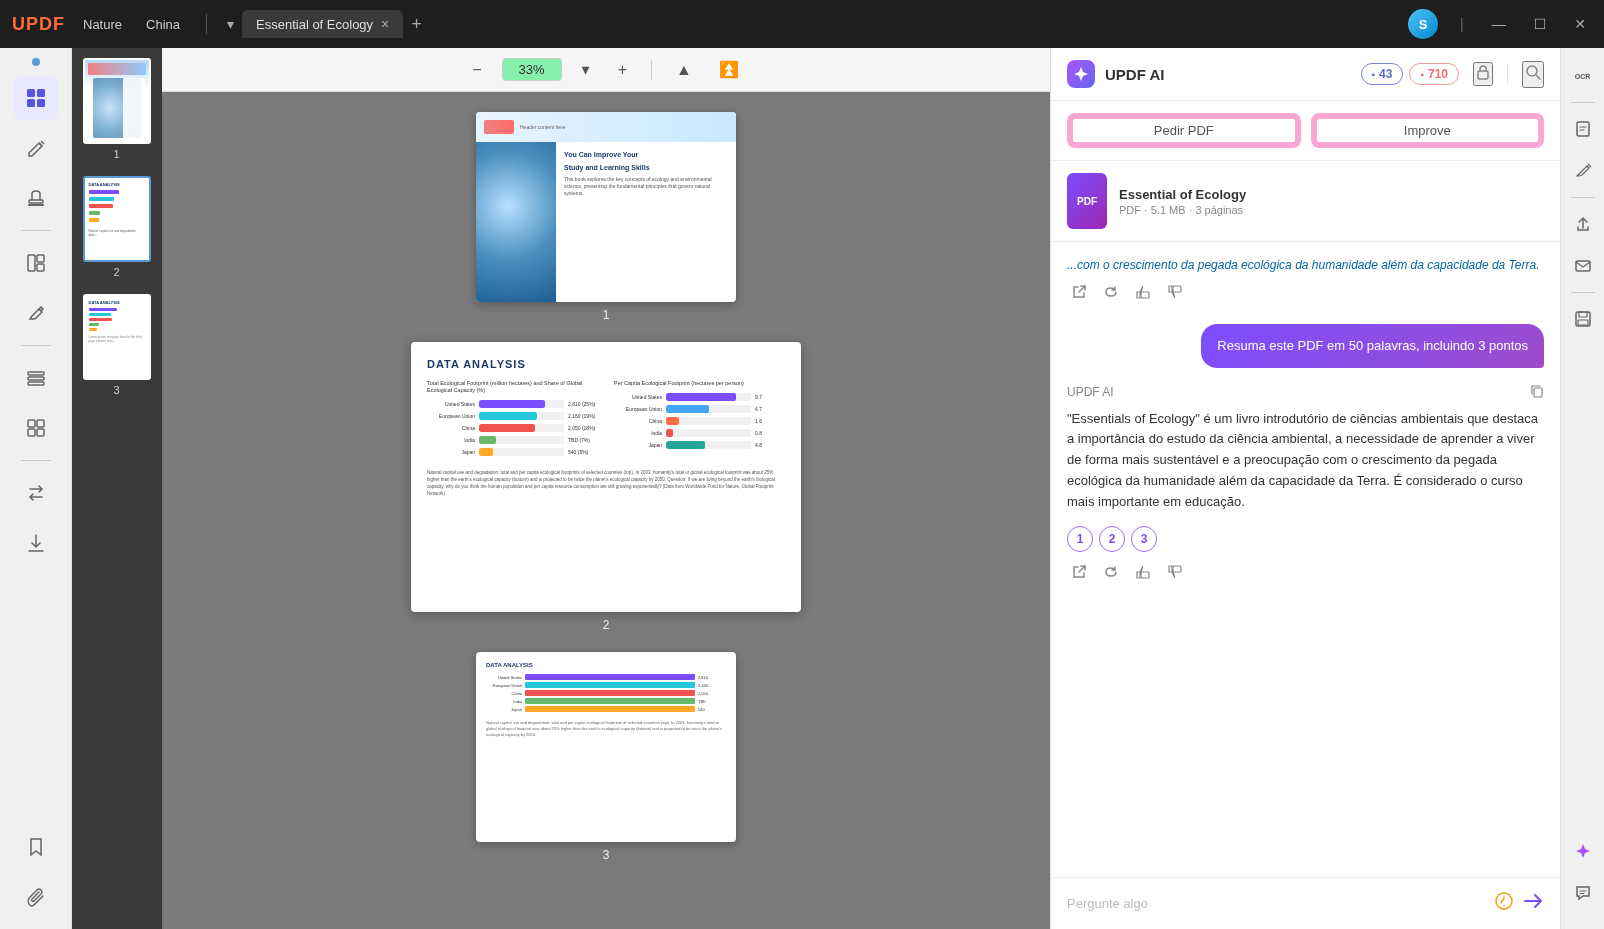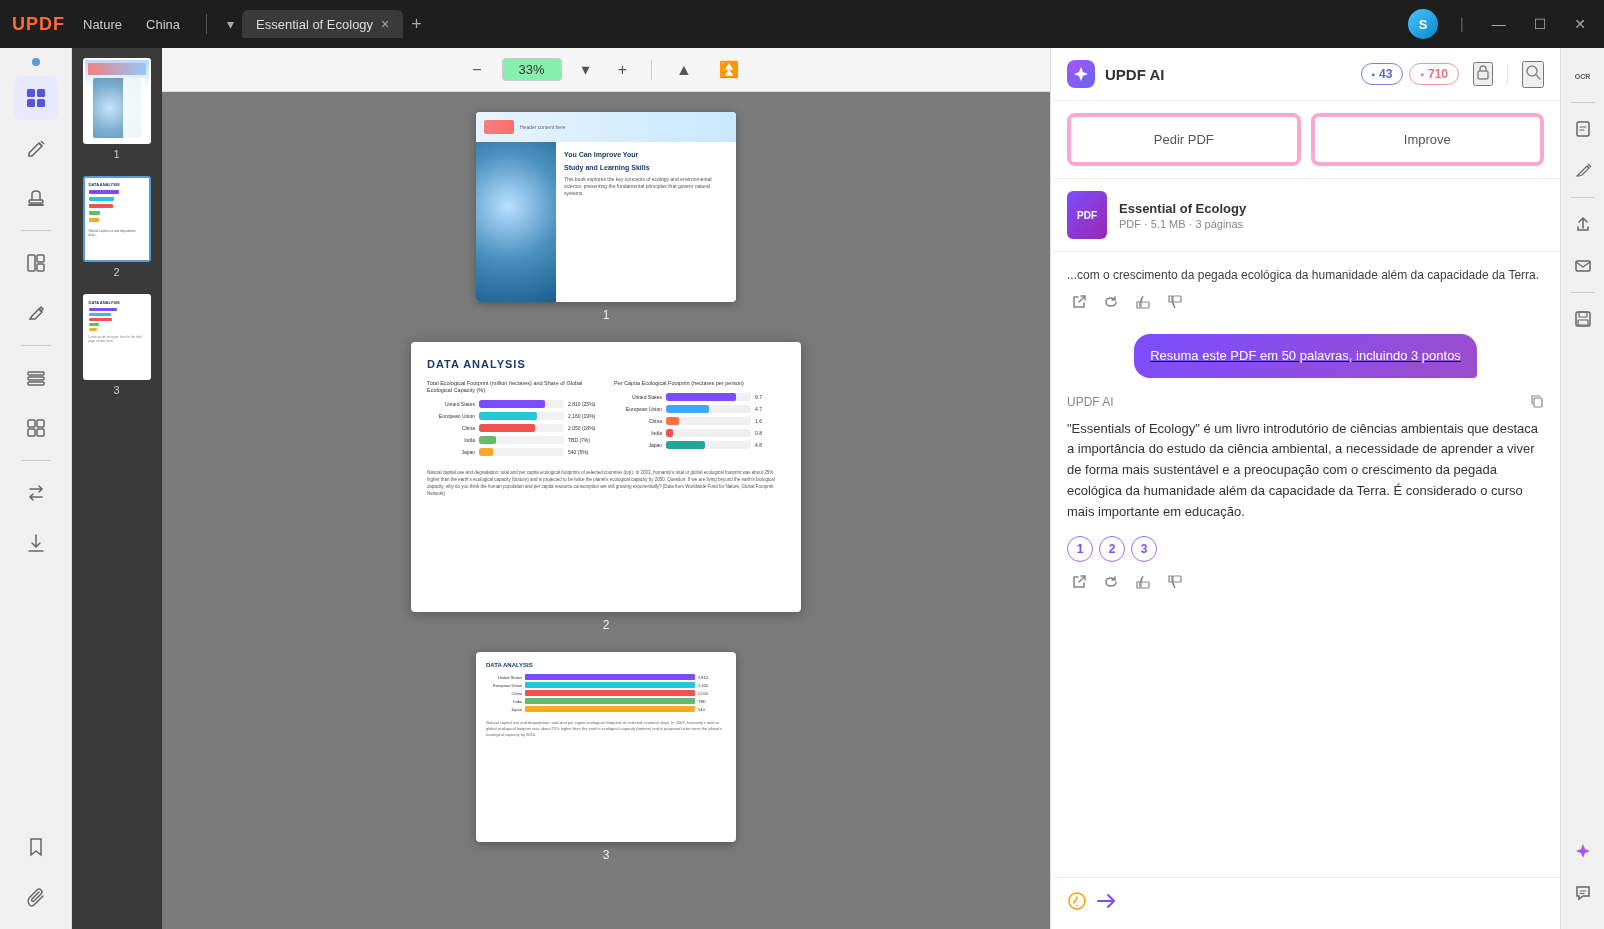--- a/index.html
+++ b/index.html
@@ -83,41 +83,41 @@
     .ai-title { font-size: 15px; font-weight: 600; color: #333; flex: 1; }
     .ai-badges { display: flex; gap: 6px; }
     .ai-badge { display: flex; align-items: center; gap: 4px; border: 1.5px solid #9c6fee; border-radius: 20px; padding: 3px 10px; font-size: 12px; font-weight: 600; }
     .ai-badge-ai { color: #5c6bc0; border-color: #7c83d0; }
     .ai-badge-doc { color: #e57373; border-color: #ef9a9a; }
     .ai-header-icon { color: #888; font-size: 16px; cursor: pointer; margin-left: 4px; }
     .ai-header-search { color: #888; font-size: 18px; cursor: pointer; }
 
     
     .ai-tabs { display: flex; padding: 12px 16px; gap: 10px; border-bottom: 1px solid #eee; flex-shrink: 0; }
-    .ai-tab { flex: 1; padding: 15px; border: 4px solid #f9a8d4; border-radius: 8px; text-align: center; font-size: 13px; cursor: pointer; color: #555; background: white; }
+    .ai-tab { flex: 1; padding: 4px; border: 6px solid #f9a8d4; border-radius: 8px; text-align: center; font-size: 13px; cursor: pointer; color: #555; background: white; }
 
     
     .ai-file-info { display: flex; align-items: center; gap: 12px; padding: 12px 16px; border-bottom: 1px solid #eee; flex-shrink: 0; }
-    .pdf-icon { width: 40px; height: 48px; background: linear-gradient(135deg, #7c4dff, #9c27b0); border-radius: 6px; display: flex; align-items: center; justify-content: center; color: white; font-size: 10px; font-weight: bold; }
+    .pdf-icon { width: 40px; height: 56px; background: linear-gradient(135deg, #7c4dff, #9c27b0); border-radius: 6px; display: flex; align-items: center; justify-content: center; color: white; font-size: 10px; font-weight: bold; }
     .file-details { flex: 1; }
     .file-name { font-size: 13px; font-weight: 600; color: #333; }
     .file-meta { font-size: 11px; color: #888; margin-top: 2px; }
 
     
     .ai-chat { flex: 1; overflow-y: auto; padding: 16px; display: flex; flex-direction: column; gap: 16px; }
 
     
-    .assistant-partial { color: #404040; font-size: 12px; }
+    .assistant-partial { color: #0369a1; font-size: 12px; font-style: italic; }
 
     
     .msg-actions { display: flex; align-items: center; gap: 8px; }
     .msg-action-btn { background: transparent; border: none; cursor: pointer; color: #888; font-size: 16px; padding: 4px; border-radius: 4px; }
 
     
-    .user-message { display: flex; justify-content: center; text-decoration: underline; }
+    .user-message { display: flex; justify-content: flex-end; }
     .user-bubble { background: linear-gradient(135deg, #7c4dff, #9c4dcc); color: white; border-radius: 16px 16px 4px 16px; padding: 12px 16px; max-width: 85%; font-size: 13px; line-height: 1.5; }
 
     
     .ai-response { display: flex; flex-direction: column; gap: 8px; }
     .ai-sender { font-size: 12px; color: #888; display: flex; align-items: center; justify-content: space-between; }
     .ai-copy-btn { background: transparent; border: none; cursor: pointer; color: #888; font-size: 14px; }
     .ai-text { font-size: 13px; color: #333; line-height: 1.6; }
     .ai-page-refs { display: flex; gap: 6px; margin-top: 6px; }
     .ai-page-ref { width: 26px; height: 26px; border-radius: 50%; border: 1.5px solid #9c6fee; color: #7c4dff; font-size: 12px; font-weight: 600; display: flex; align-items: center; justify-content: center; cursor: pointer; }
 
@@ -589,20 +589,21 @@
               <path d="M8 14 L6 8 L2 8 L2 2 L5 2 L5 8 L8 14 Z" stroke="#888" stroke-width="1.2" fill="none"></path>
               <rect x="6" y="2" width="8" height="6" rx="1" stroke="#888" stroke-width="1.2" fill="none"></rect>
             </svg>
           </button>
         </div>
       </div>
 
     </div>
 
     <div class="ai-input-area">
+      <input class="ai-input" type="text" placeholder="Pergunte algo" style="">
       <button class="ai-hint-btn">
         <svg width="20" height="20" viewBox="0 0 20 20" fill="none">
           <circle cx="10" cy="10" r="8" stroke="#f59e0b" stroke-width="1.5" fill="none"></circle>
           <path d="M10 6 Q10 9 8 10 Q7 10.5 7 12" stroke="#f59e0b" stroke-width="1.5" stroke-linecap="round" fill="none"></path>
           <circle cx="10" cy="14.5" r="0.8" fill="#f59e0b"></circle>
         </svg>
       </button>
       <button class="ai-send-btn">
         <svg width="22" height="22" viewBox="0 0 22 22" fill="none">
           <path d="M3 11 L19 11 M13 5 L19 11 L13 17" stroke="#7c4dff" stroke-width="2" stroke-linecap="round" stroke-linejoin="round"></path>

